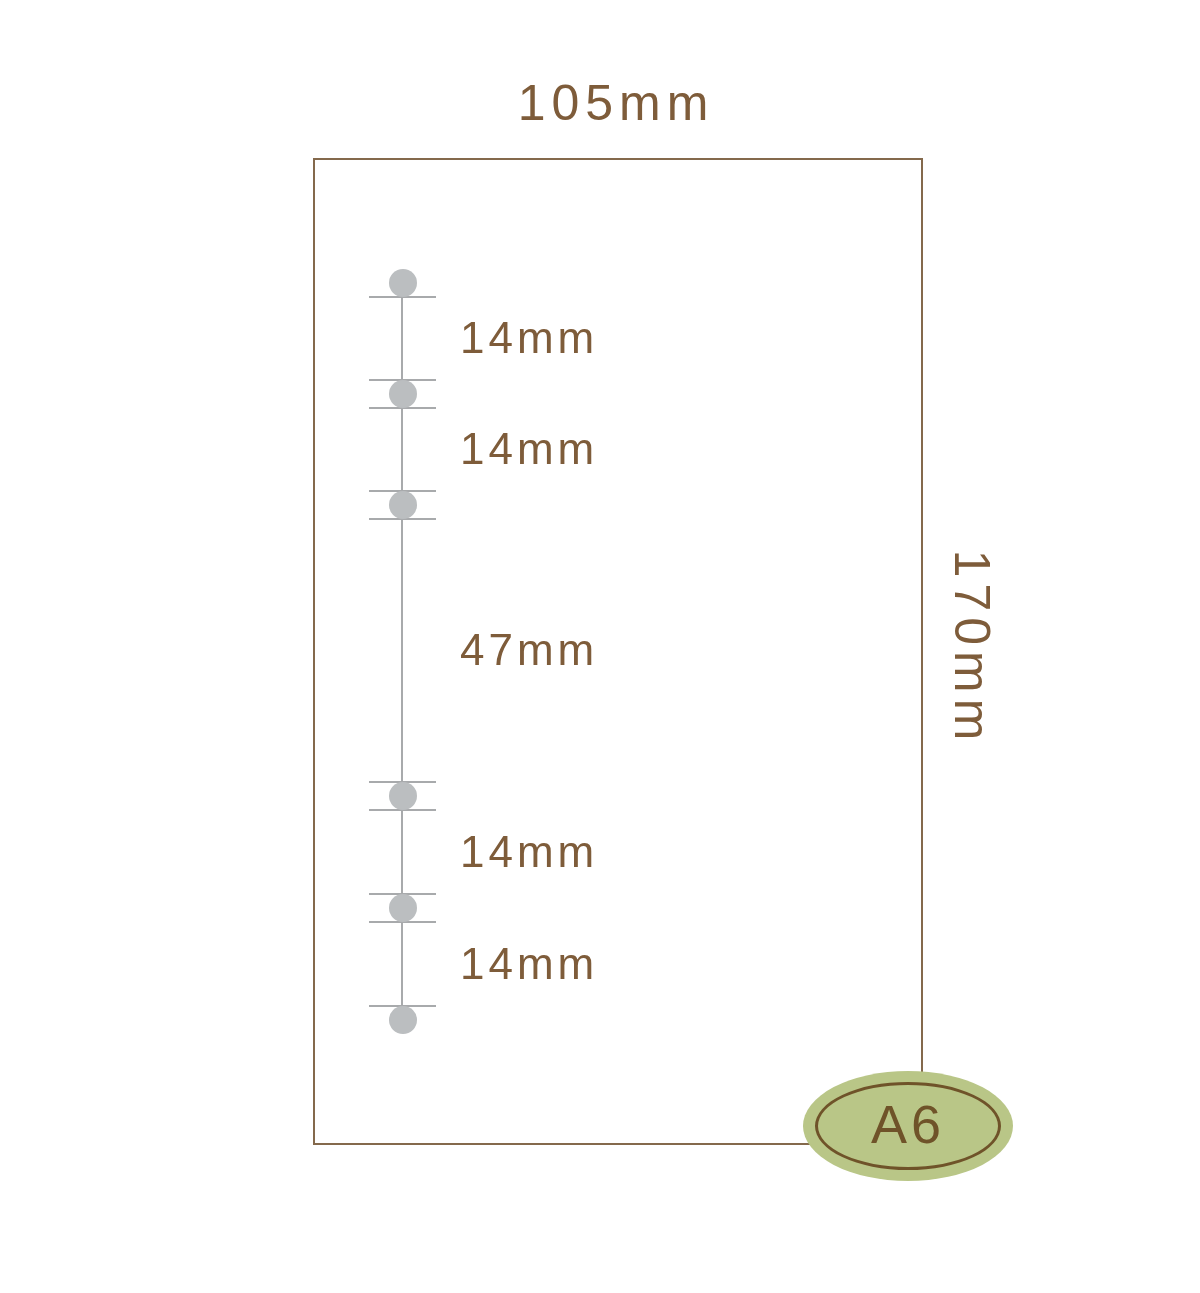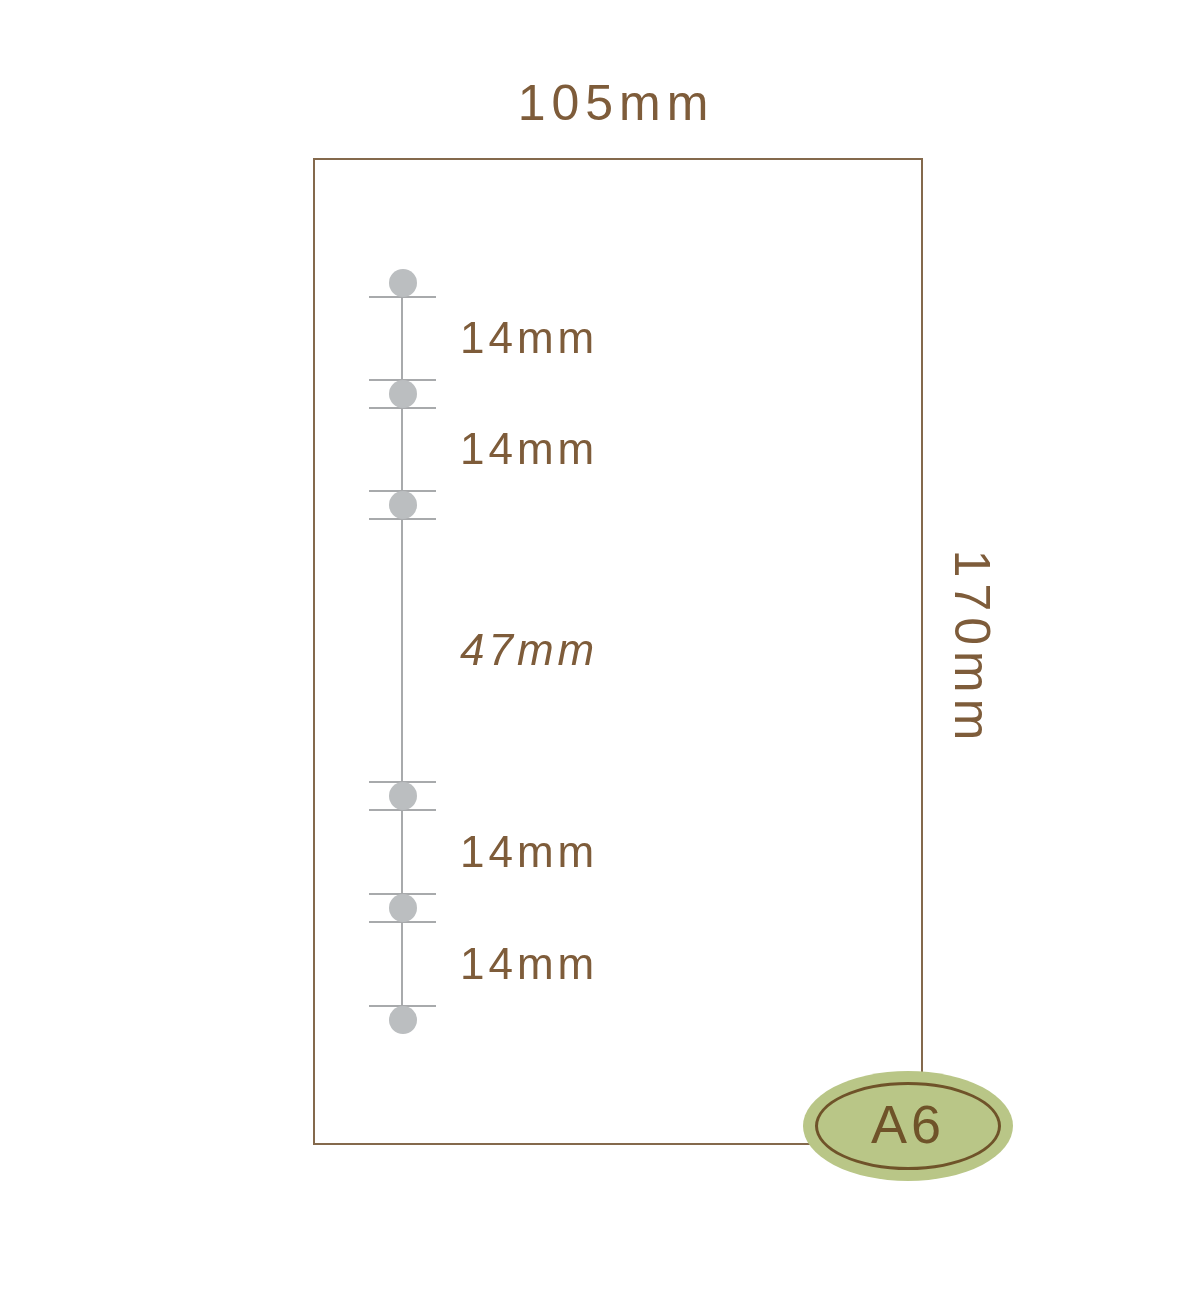--- a/index.html
+++ b/index.html
@@ -128,21 +128,21 @@
 
   <div class="hole" style="top:269px;"></div>
   <div class="hole" style="top:380px;"></div>
   <div class="hole" style="top:491px;"></div>
   <div class="hole" style="top:782px;"></div>
   <div class="hole" style="top:894px;"></div>
   <div class="hole" style="top:1006px;"></div>
 
   <div class="spacing-label" style="top:316px;">14mm</div>
   <div class="spacing-label" style="top:427px;">14mm</div>
-  <div class="spacing-label" style="top:628px;font-style:italic;">47mm</div>
+  <div class="spacing-label" style="top:628px;">47mm</div>
   <div class="spacing-label" style="top:830px;">14mm</div>
   <div class="spacing-label" style="top:942px;">14mm</div>
 
   <div class="dim-label rotated" style="left:972px; top:648px;">170mm</div>
 
   <div class="badge">
     <div class="badge-ring">
       <span class="badge-text">A6</span>
     </div>
   </div>

